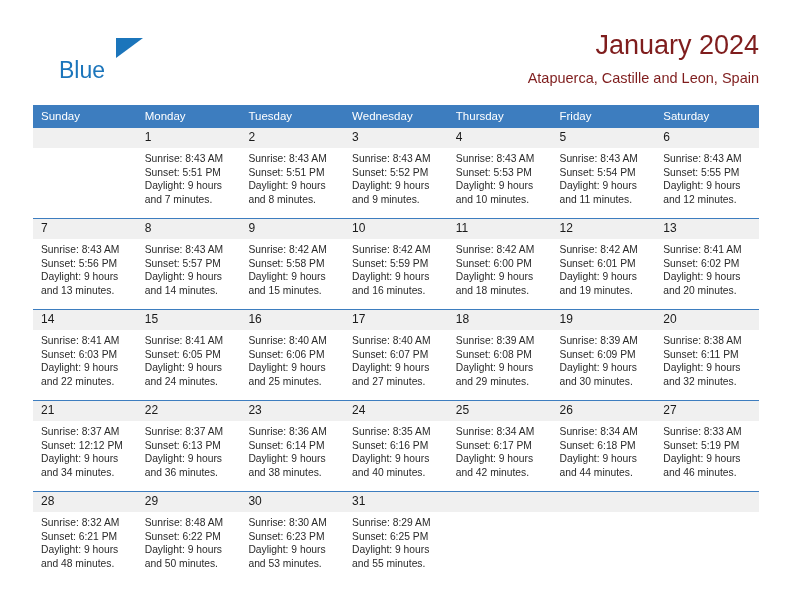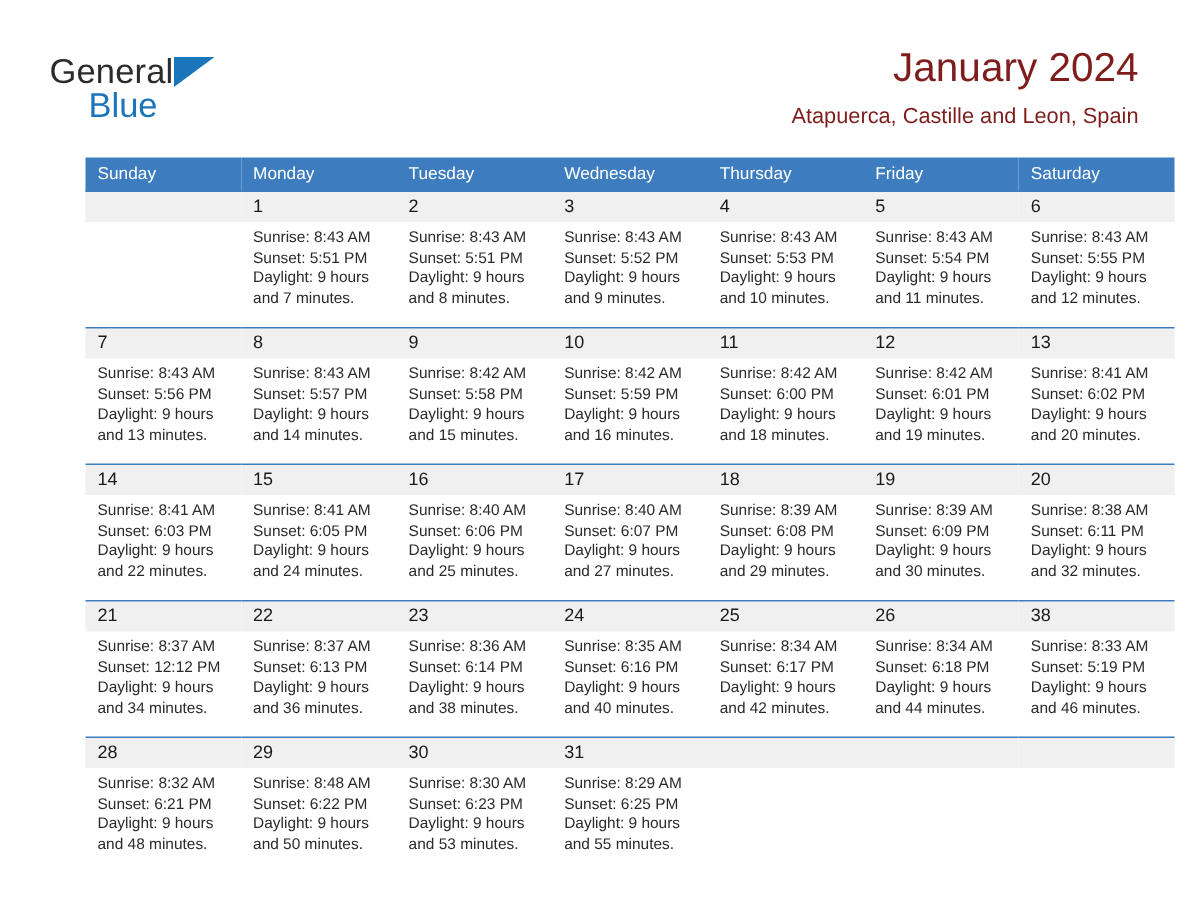--- a/index.html
+++ b/index.html
@@ -83,21 +83,20 @@
   }
 
   
   .calendar {
     position: absolute;
     left: 33px;
     top: 105px;
     width: 726px;
     border-collapse: collapse;
     table-layout: fixed;
-    margin-left: 24px;
   }
   .calendar th {
     background: #3d7dbf;
     color: #ffffff;
     font-size: 11.5px;
     font-weight: normal;
     text-align: left;
     padding: 5px 0 5px 8px;
     height: 12px;
     border: none;
@@ -133,21 +132,20 @@
   }
 </style>
 </head>
 <body>
 
 <div class="page">
 
   <div class="header">
 
     <div class="logo">
-      <span class="logo-general">General</span>
       <span class="logo-triangle"></span>
       <span class="logo-blue">Blue</span>
     </div>
 
     <div class="title-block">
       <div class="cal-title">January 2024</div>
       <div class="cal-subtitle">Atapuerca, Castille and Leon, Spain</div>
     </div>
 
   </div>
@@ -403,21 +401,21 @@
           <td>
             <div class="daynum">26</div>
             <div class="info">
               <div>Sunrise: 8:34 AM</div>
               <div>Sunset: 6:18 PM</div>
               <div>Daylight: 9 hours</div>
               <div>and 44 minutes.</div>
             </div>
           </td>
           <td>
-            <div class="daynum">38</div>
+            <div class="daynum">27</div>
             <div class="info">
               <div>Sunrise: 8:33 AM</div>
               <div>Sunset: 5:19 PM</div>
               <div>Daylight: 9 hours</div>
               <div>and 46 minutes.</div>
             </div>
           </td>
         </tr>
         <tr class="week">
           <td>

